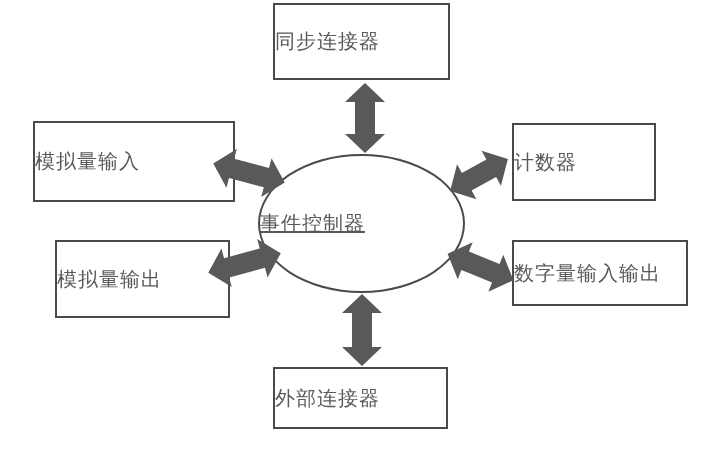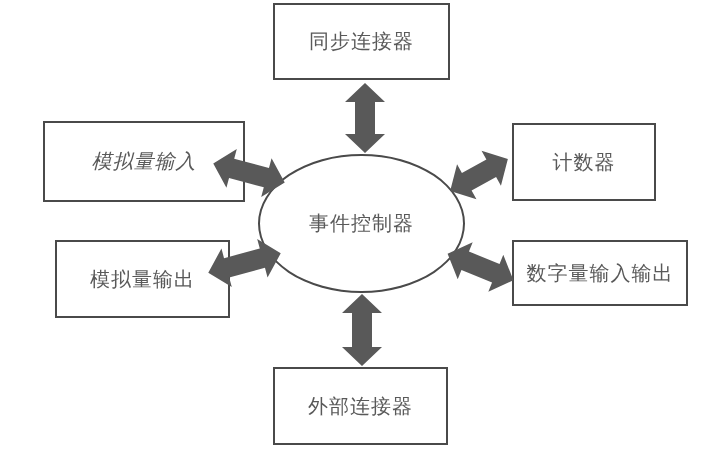--- a/index.html
+++ b/index.html
@@ -15,63 +15,63 @@
     background: #ffffff;
     overflow: hidden;
   }
   .node {
     position: absolute;
     box-sizing: border-box;
     background: #ffffff;
     border: 2px solid #4a4a4a;
     display: flex;
     align-items: center;
-    justify-content: center;
     color: #595959;
     font-size: 20px;
     letter-spacing: 1px;
     white-space: nowrap;
   }
   .ellipse {
     border-radius: 50%;
+    text-decoration: underline;
   }
   .arrow {
     position: absolute;
     overflow: visible;
   }
   .arrow polygon {
     fill: #595959;
   }
 </style>
 </head>
 <body>
 
 <div class="canvas">
 
   <div class="node" style="left:273px; top:3px; width:177px; height:77px;">
     <span>同步连接器</span>
   </div>
 
-  <div class="node" style="left:43px; top:121px; width:202px; height:81px;font-style:italic;">
+  <div class="node" style="left:33px; top:121px; width:202px; height:81px;">
     <span>模拟量输入</span>
   </div>
 
   <div class="node" style="left:512px; top:123px; width:144px; height:78px;">
     <span>计数器</span>
   </div>
 
   <div class="node" style="left:32px; top:240px; width:175px; height:78px;margin-left:23px;">
     <span>模拟量输出</span>
   </div>
 
   <div class="node" style="left:512px; top:240px; width:176px; height:66px;">
     <span>数字量输入输出</span>
   </div>
 
-  <div class="node" style="left:273px; top:367px; width:175px; height:78px;">
+  <div class="node" style="left:273px; top:367px; width:175px; height:62px;">
     <span>外部连接器</span>
   </div>
 
   <div class="node ellipse" style="left:258px; top:154px; width:207px; height:139px;">
     <span>事件控制器</span>
   </div>
 
   <svg class="arrow" style="left:330px; top:98px; transform:rotate(90deg);" width="70" height="40" aria-hidden="true">
     <polygon points="0,20 19,0 19,10 51,10 51,0 70,20 51,40 51,30 19,30 19,40"></polygon>
   </svg>

